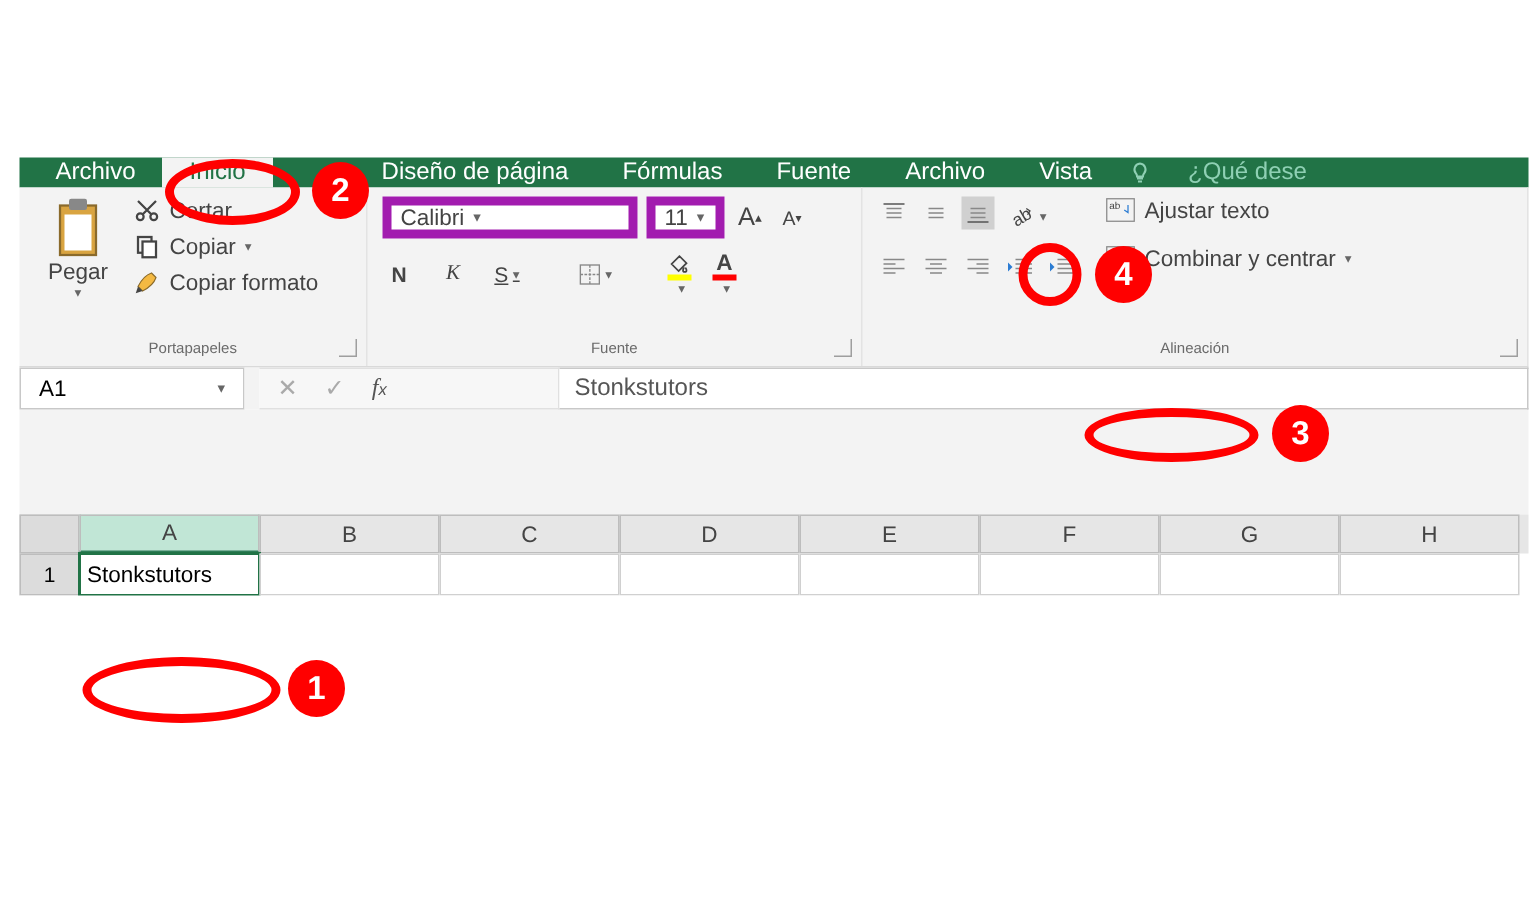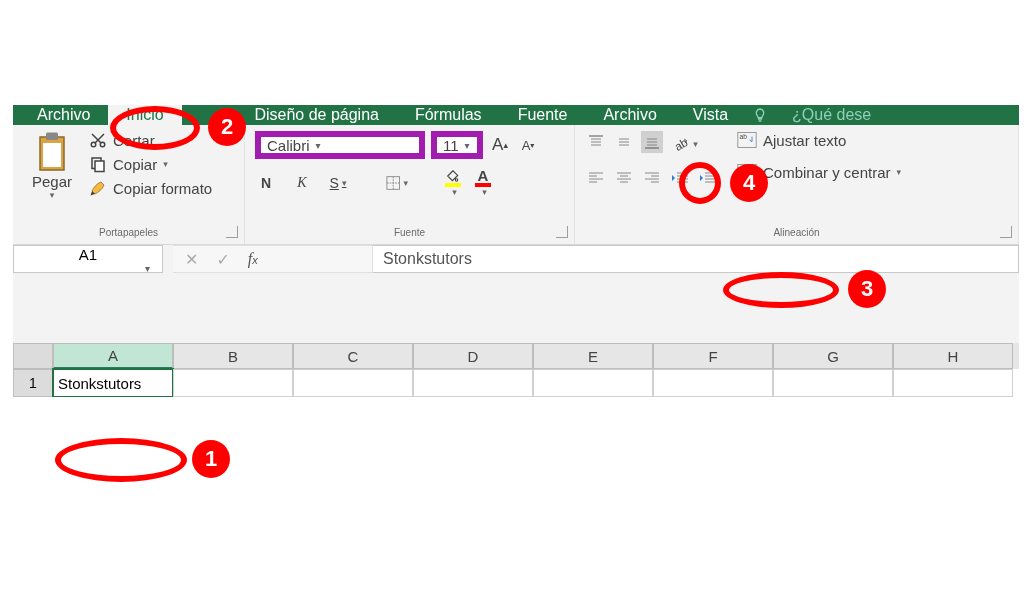--- a/index.html
+++ b/index.html
@@ -28,21 +28,21 @@
     .drop::after { content: "▾"; font-size: 9px; margin-left: 3px; color: #666; }
     .fill-btn { display:inline-flex; flex-direction: column; align-items:center; }
     .fill-btn .bar { width: 16px; height: 4px; background: #ffff00; }
     .font-color .bar { background: #ff0000; }
     .align-top { display: flex; gap: 6px; margin-bottom: 10px; }
     .align-bottom { display: flex; gap: 6px; }
     .wrap-col { display:flex; flex-direction:column; gap: 14px; margin-left: 10px; font-size: 15px;}
     .wrap-col .row { display:flex; align-items:center; gap:6px;}
     .orientation { width: 30px; height: 26px; display:flex; align-items:center; justify-content:center;}
     .formula-bar { display:flex; align-items:stretch; height: 28px; }
-    .name-box { border: 1px solid #c8c8c8; background:#fff; width: 150px; display:flex; align-items:center; padding: 0 12px; font-size: 15px; flex-direction: column;}
+    .name-box { border: 1px solid #c8c8c8; background:#fff; width: 150px; display:flex; align-items:center; padding: 0 12px; font-size: 15px;}
     .name-box .arr { margin-left:auto; font-size:10px; color:#666;}
     .fx-controls { display:flex; align-items:center; border: 1px solid #e0e0e0; border-left:none; background:#f7f7f7; width: 200px; gap: 18px; padding: 0 12px; color:#aaa; font-size:16px;}
     .fx-controls .fx { font-style: italic; color:#555; font-family:'Times New Roman', serif;}
     .formula-input { flex:1; border:1px solid #c8c8c8; border-left:none; background:#fff; padding: 0 10px; display:flex; align-items:center; font-size:16px; color:#555;}
     .expand-space { height: 70px; background:#f3f3f3;}
     .sheet { display:flex; flex-direction:column;}
     .col-headers { display:flex; height: 26px; background:#e6e6e6; font-size:15px; color:#444;}
     .col-headers .corner { width: 40px; border:1px solid #bdbdbd; background:#dcdcdc;}
     .col-headers .ch { width: 120px; border:1px solid #bdbdbd; display:flex; align-items:center; justify-content:center;}
     .col-headers .ch.sel { background:#c1e6d6; border-bottom: 2px solid #2f7d58;}

